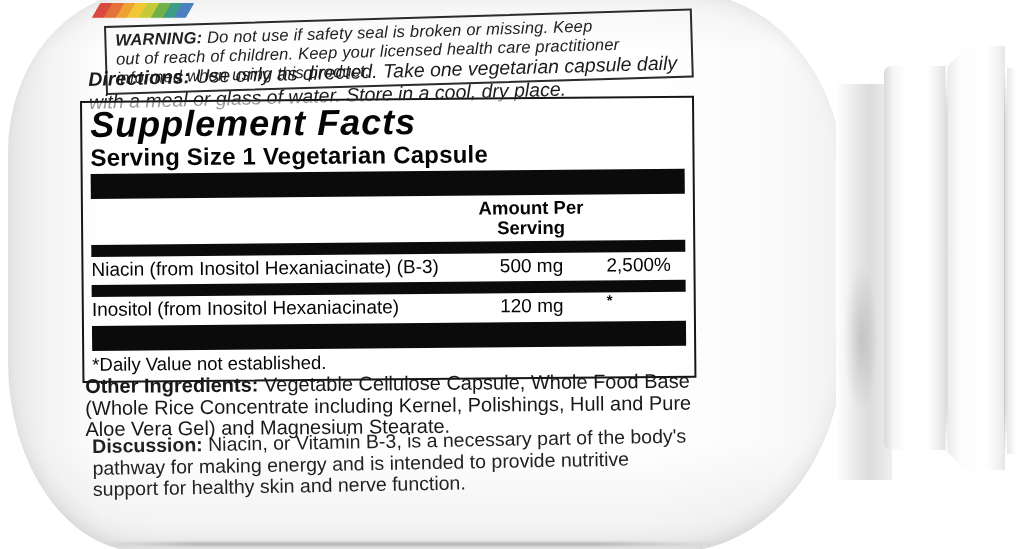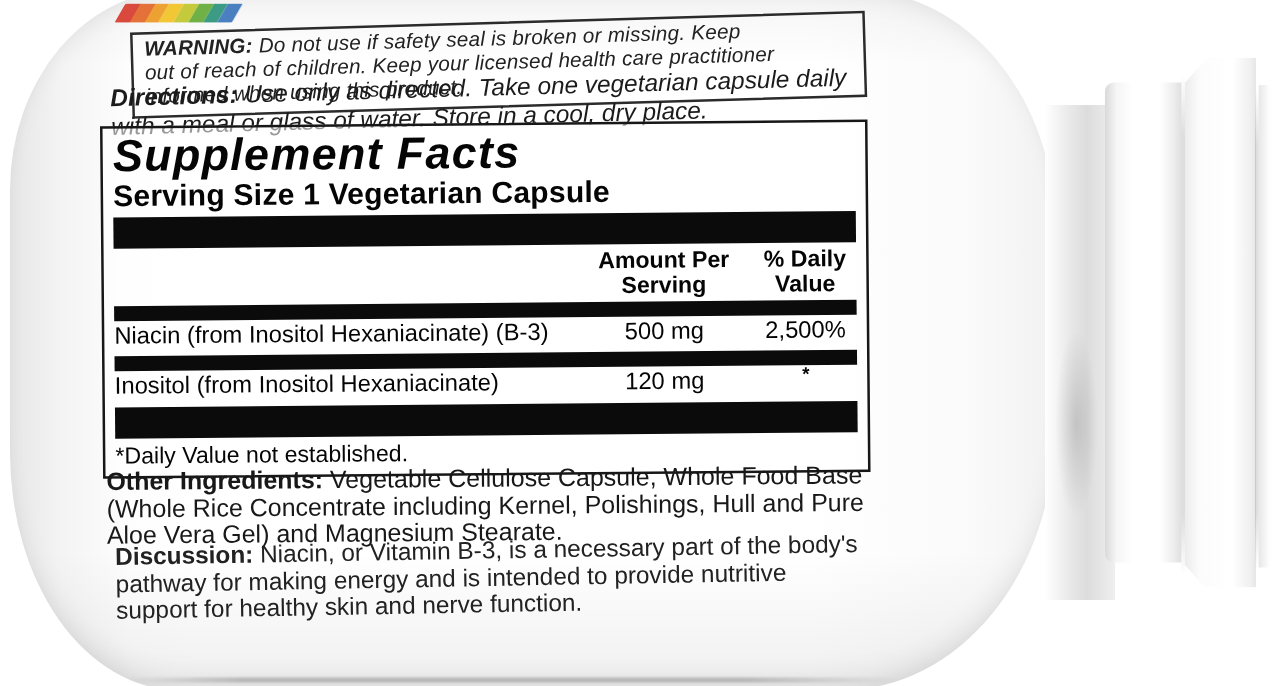--- a/index.html
+++ b/index.html
@@ -75,21 +75,21 @@
     transform:rotate(-.5deg); transform-origin:left top; color:#050505;
   }
   .facts-title{font-size:36px; line-height:37px; font-weight:bold; font-style:italic; letter-spacing:1px; margin-top:1px;}
   .facts-serving{font-size:24px; line-height:25px; font-weight:bold; margin-top:2px; letter-spacing:.2px;}
   .bar{background:#0b0b0b;}
   .bar-thick{height:25px; margin-top:4px;}
   .bar-mid{height:12px; margin-top:3px;}
   .facts-head{display:flex; margin-top:3px;}
   .col-name{width:365px; white-space:nowrap; overflow:visible;}
   .col-amt{width:150px; text-align:center;}
-  .col-dv{width:78px; text-align:center; padding-right:2px; box-sizing:border-box;}
+  .col-dv{width:78px; text-align:left; padding-right:2px; box-sizing:border-box;}
   .facts-head .col-amt,.facts-head .col-dv{font-weight:bold; font-size:18.5px; line-height:20px;}
   .facts-head .col-dv{text-align:center;}
   .frow{display:flex; align-items:center; min-height:25px; font-size:19px;}
   .row-inositol .col-dv{align-self:flex-start; font-size:15px; line-height:14px; padding-top:1px; font-weight:bold;}
   .facts-foot{font-size:18.5px; line-height:20px; margin-top:4px; margin-bottom:2px;}
   
   .other-ing{
     position:absolute; left:85px; top:376px; width:618px;
     transform:rotate(-.5deg); transform-origin:left top;
     font-size:20px; line-height:21.5px; color:#181818;
@@ -138,21 +138,20 @@
 with a meal or glass of water. Store in a cool, dry place.</span>
   </div>
 
   <div class="facts">
     <div class="facts-title">Supplement Facts</div>
     <div class="facts-serving">Serving Size 1 Vegetarian Capsule</div>
     <div class="bar bar-thick"></div>
     <div class="facts-head">
       <div class="col-name"></div>
       <div class="col-amt">Amount Per Serving</div>
-      <div class="col-dv">% Daily Value</div>
     </div>
     <div class="bar bar-mid"></div>
     <div class="frow row-niacin">
       <div class="col-name">Niacin (from Inositol Hexaniacinate) (B-3)</div>
       <div class="col-amt">500 mg</div>
       <div class="col-dv">2,500%</div>
     </div>
     <div class="bar bar-mid"></div>
     <div class="frow row-inositol">
       <div class="col-name">Inositol (from Inositol Hexaniacinate)</div>

